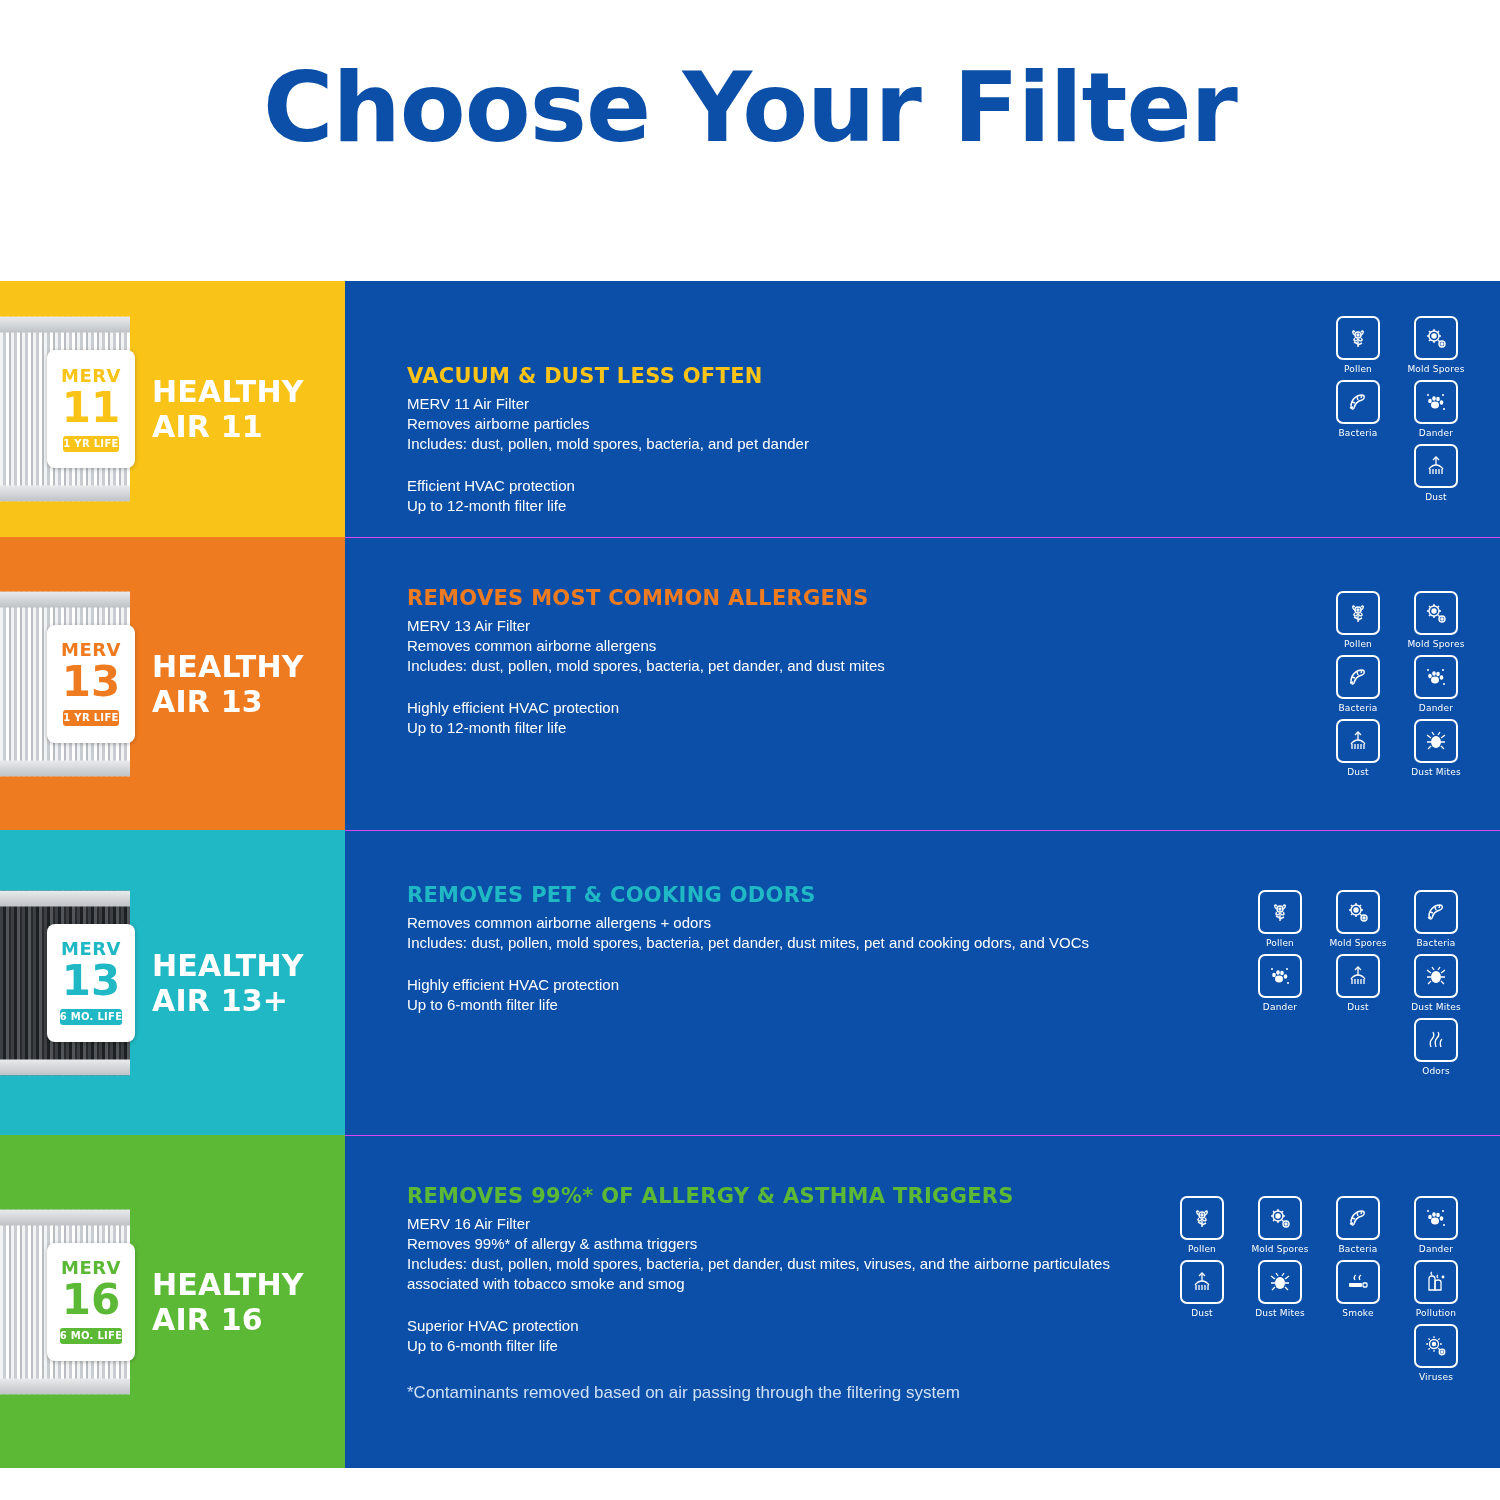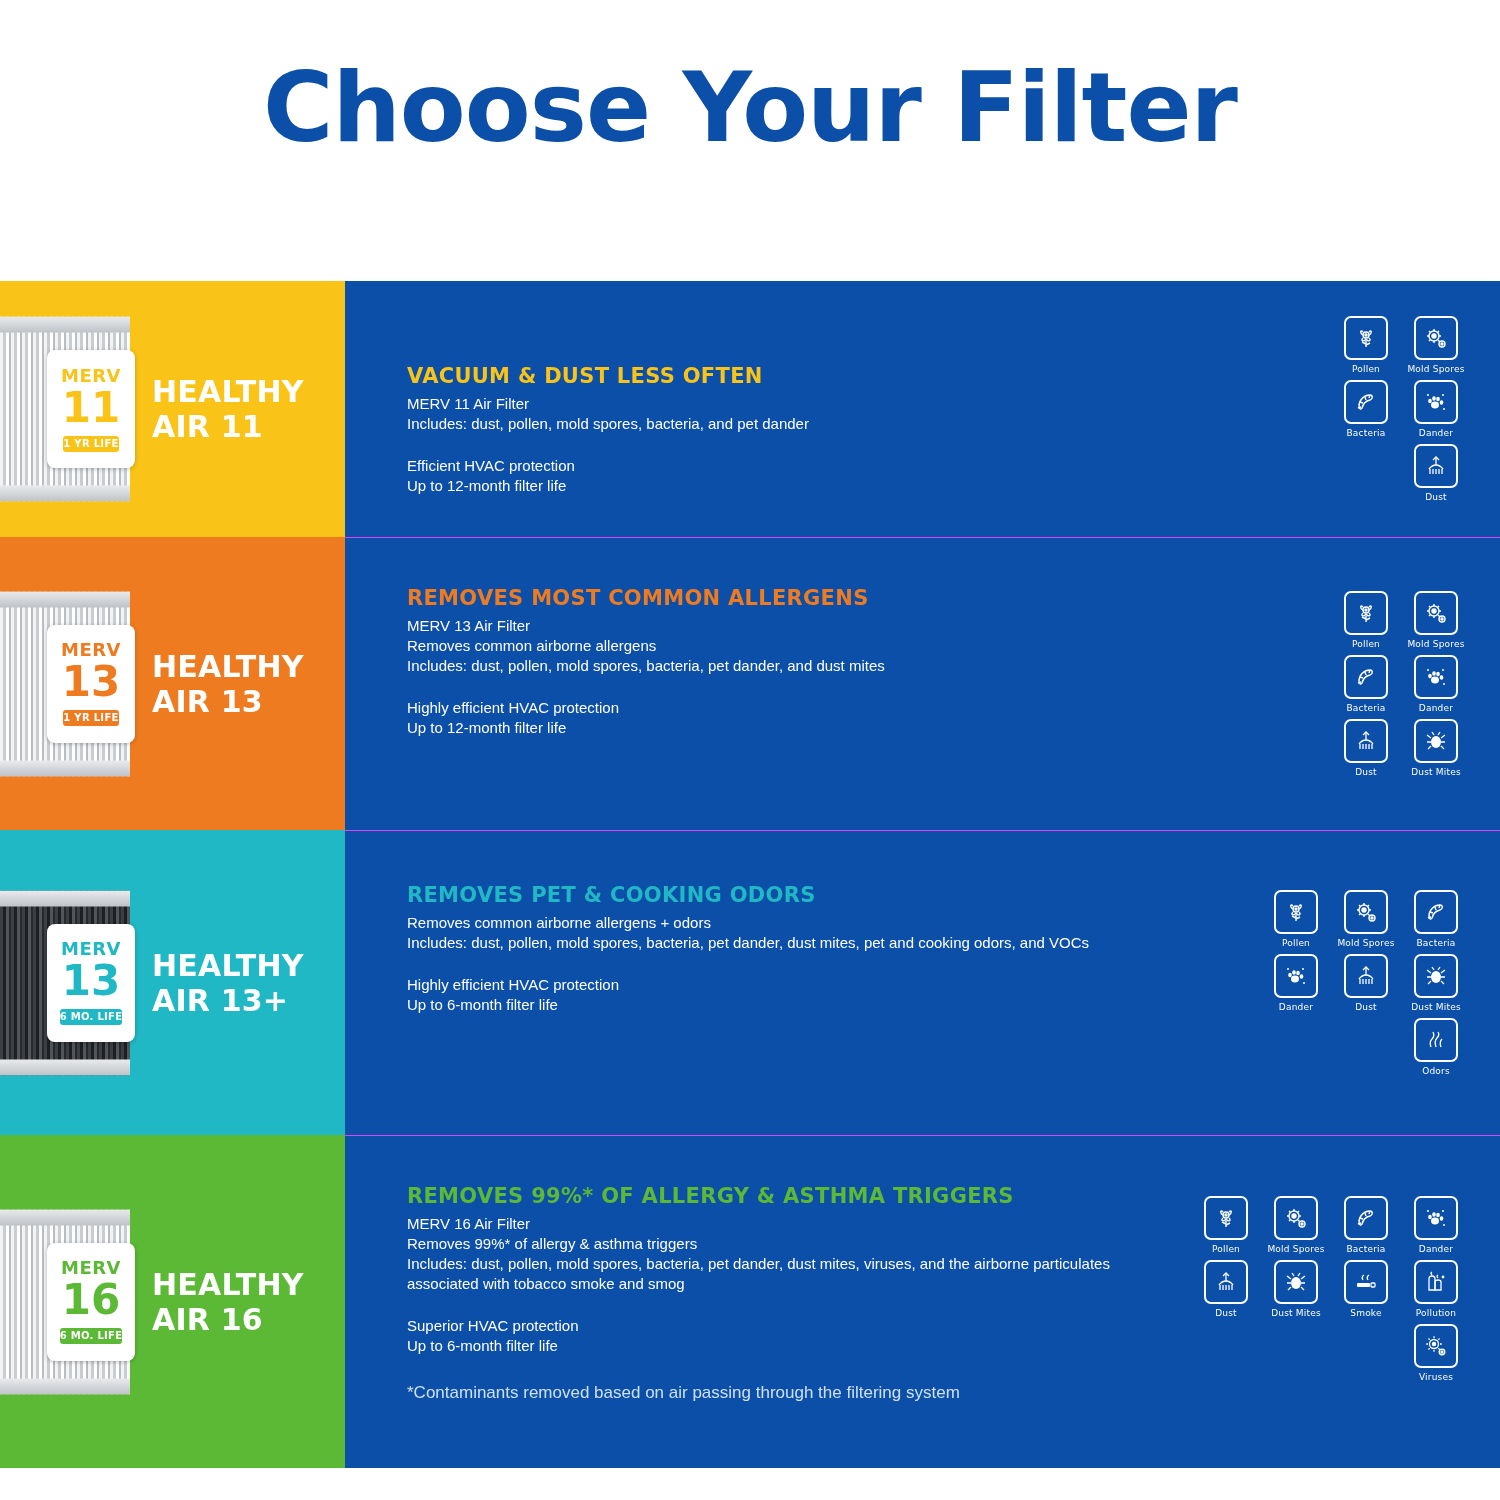--- a/index.html
+++ b/index.html
@@ -180,21 +180,21 @@
   
   .icons {
     position: absolute;
     right: 38px;
     top: 50%;
     transform: translateY(-50%);
     display: flex;
     flex-wrap: wrap;
     width: 310px;
     justify-content: flex-end;
-    gap: 6px 18px;
+    gap: 6px 26px;
   }
   .icon-cell {
     width: 52px;
     display: flex;
     flex-direction: column;
     align-items: center;
   }
   .icon-box {
     width: 44px;
     height: 44px;
@@ -240,20 +240,21 @@
         <div class="left-label">
           <div>HEALTHY</div>
           <div>AIR 11</div>
         </div>
       </div>
       <div class="row-right">
         <div class="content" style="padding-top:63px;margin-top:20px;">
           <div class="headline" style="color:#f9c417;">VACUUM &amp; DUST LESS OFTEN</div>
           <div class="body-text">
             <p>MERV 11 Air Filter</p>
+            <p>Removes airborne particles</p>
             <p>Includes: dust, pollen, mold spores, bacteria, and pet dander</p>
             <div class="gap"></div>
             <p>Efficient HVAC protection</p>
             <p>Up to 12-month filter life</p>
           </div>
         </div>
         <div class="icons" style="width:180px;">
           <div class="icon-cell">
             <div class="icon-box">
               <svg width="26" height="26" viewBox="0 0 26 26" fill="none" stroke="#fff" stroke-width="1.4">

